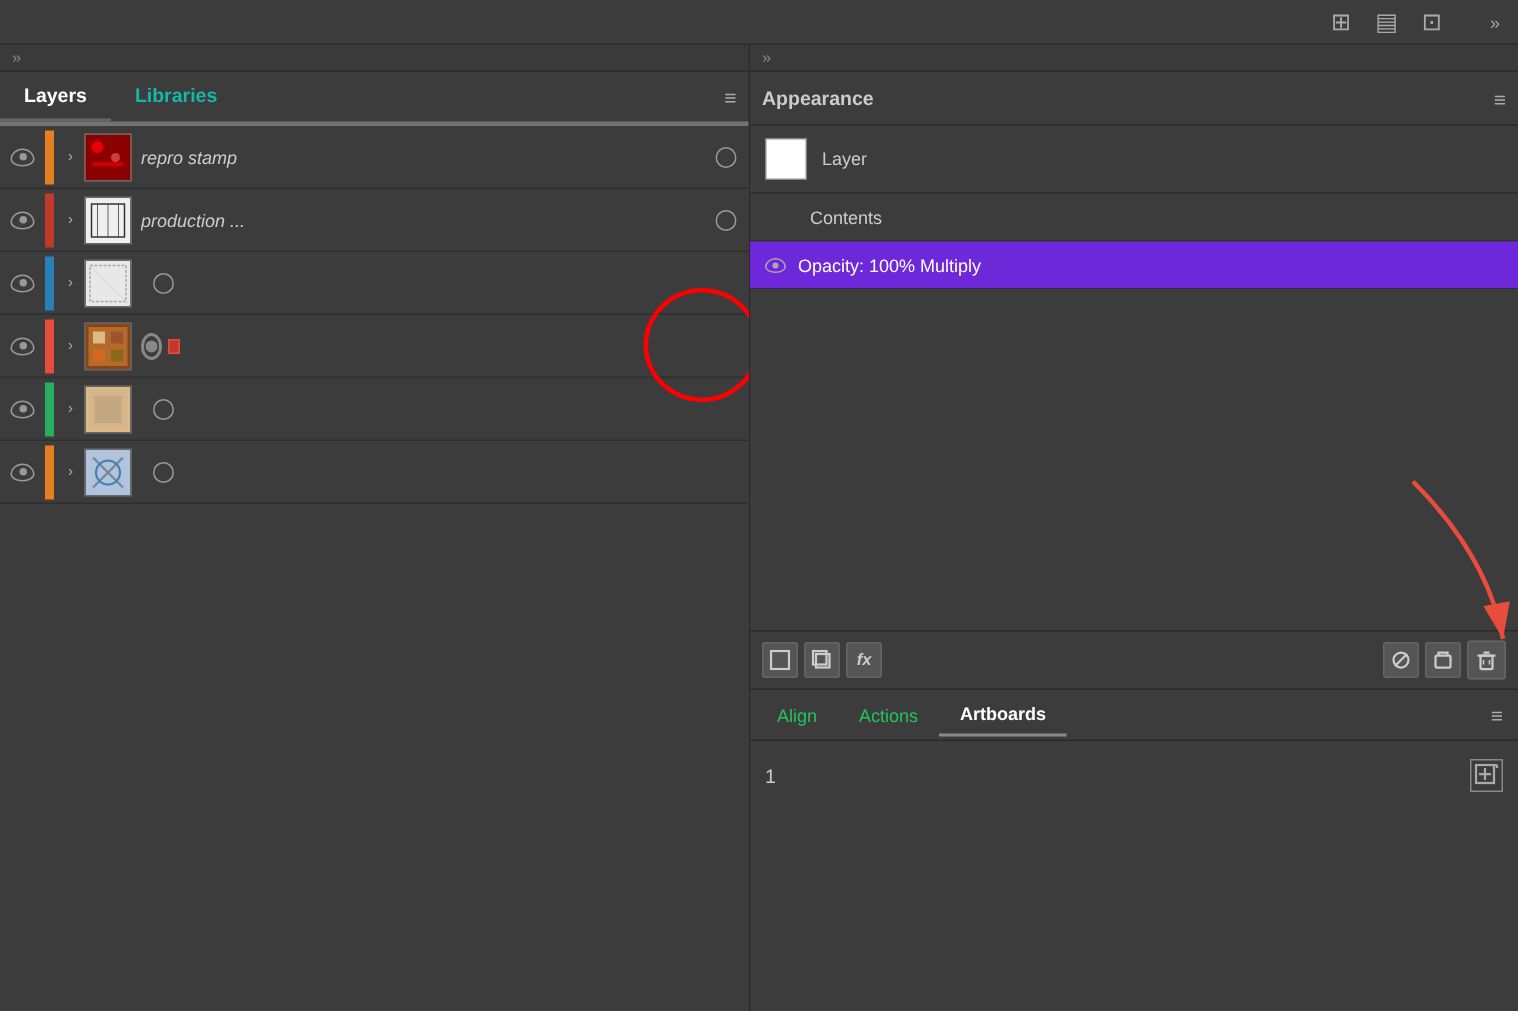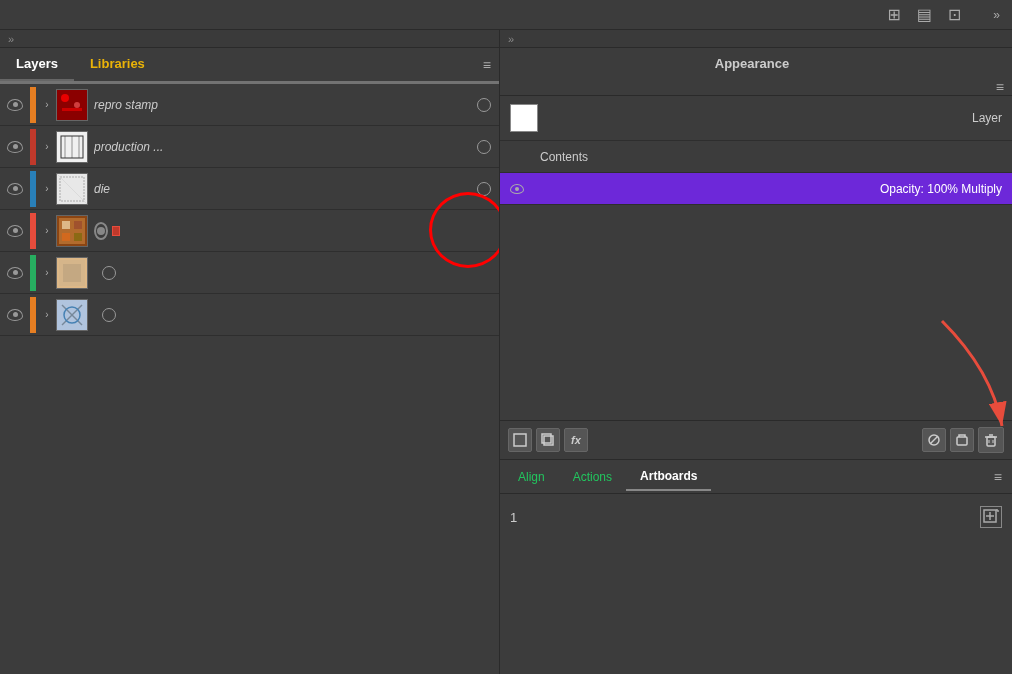--- a/index.html
+++ b/index.html
@@ -52,21 +52,21 @@
       align-items: center;
       background: #3c3c3c;
       border-bottom: 3px solid #737373;
       min-height: 36px;
     }
 
     .panel-tab {
       padding: 8px 16px;
       font-size: 13px;
       font-weight: bold;
-      color: #eab308;
+      color: #14b8a6;
       cursor: pointer;
       border-bottom: 2px solid transparent;
     }
 
     .panel-tab.active {
       color: #fff;
       border-bottom: 2px solid #666;
     }
 
     .panel-menu-icon {
@@ -195,21 +195,20 @@
       flex-direction: column;
     }
 
     .appearance-header {
       display: flex;
       align-items: center;
       background: #3c3c3c;
       border-bottom: 1px solid #2a2a2a;
       min-height: 36px;
       padding: 0 8px;
-      flex-direction: column;
     }
 
     .appearance-title {
       font-size: 13px;
       font-weight: bold;
       color: #ccc;
       padding: 8px 8px 8px 0;
     }
 
     .appearance-content {
@@ -217,21 +216,20 @@
       display: flex;
       flex-direction: column;
     }
 
     .appearance-row {
       display: flex;
       align-items: center;
       padding: 6px 10px;
       border-bottom: 1px solid #2e2e2e;
       min-height: 32px;
-      justify-content: space-between;
     }
 
     .appearance-row.layer-row-app {
       padding: 8px 10px;
     }
 
     .layer-preview-box {
       width: 28px;
       height: 28px;
       background: white;
@@ -483,21 +481,20 @@
           </div>
           <div class="layer-color-bar" style="background:#2980b9;"></div>
           <div class="layer-expand">›</div>
           <div class="layer-thumbnail">
             <svg width="30" height="30" viewBox="0 0 30 30">
               <rect width="30" height="30" fill="#e8e8e8"></rect>
               <rect x="3" y="3" width="24" height="24" fill="none" stroke="#aaa" stroke-width="1" stroke-dasharray="2,1"></rect>
               <line x1="0" y1="0" x2="30" y2="30" stroke="#ccc" stroke-width="0.5"></line>
             </svg>
           </div>
-          <div class="layer-name">die</div>
           <div class="layer-target">
             <div class="target-circle"></div>
           </div>
         </div>
 
         <div class="layer-row graphics-row" style="position:relative;">
           <div class="layer-visibility">
             <div class="eye-icon"></div>
           </div>
           <div class="layer-color-bar" style="background:#e74c3c;"></div>

